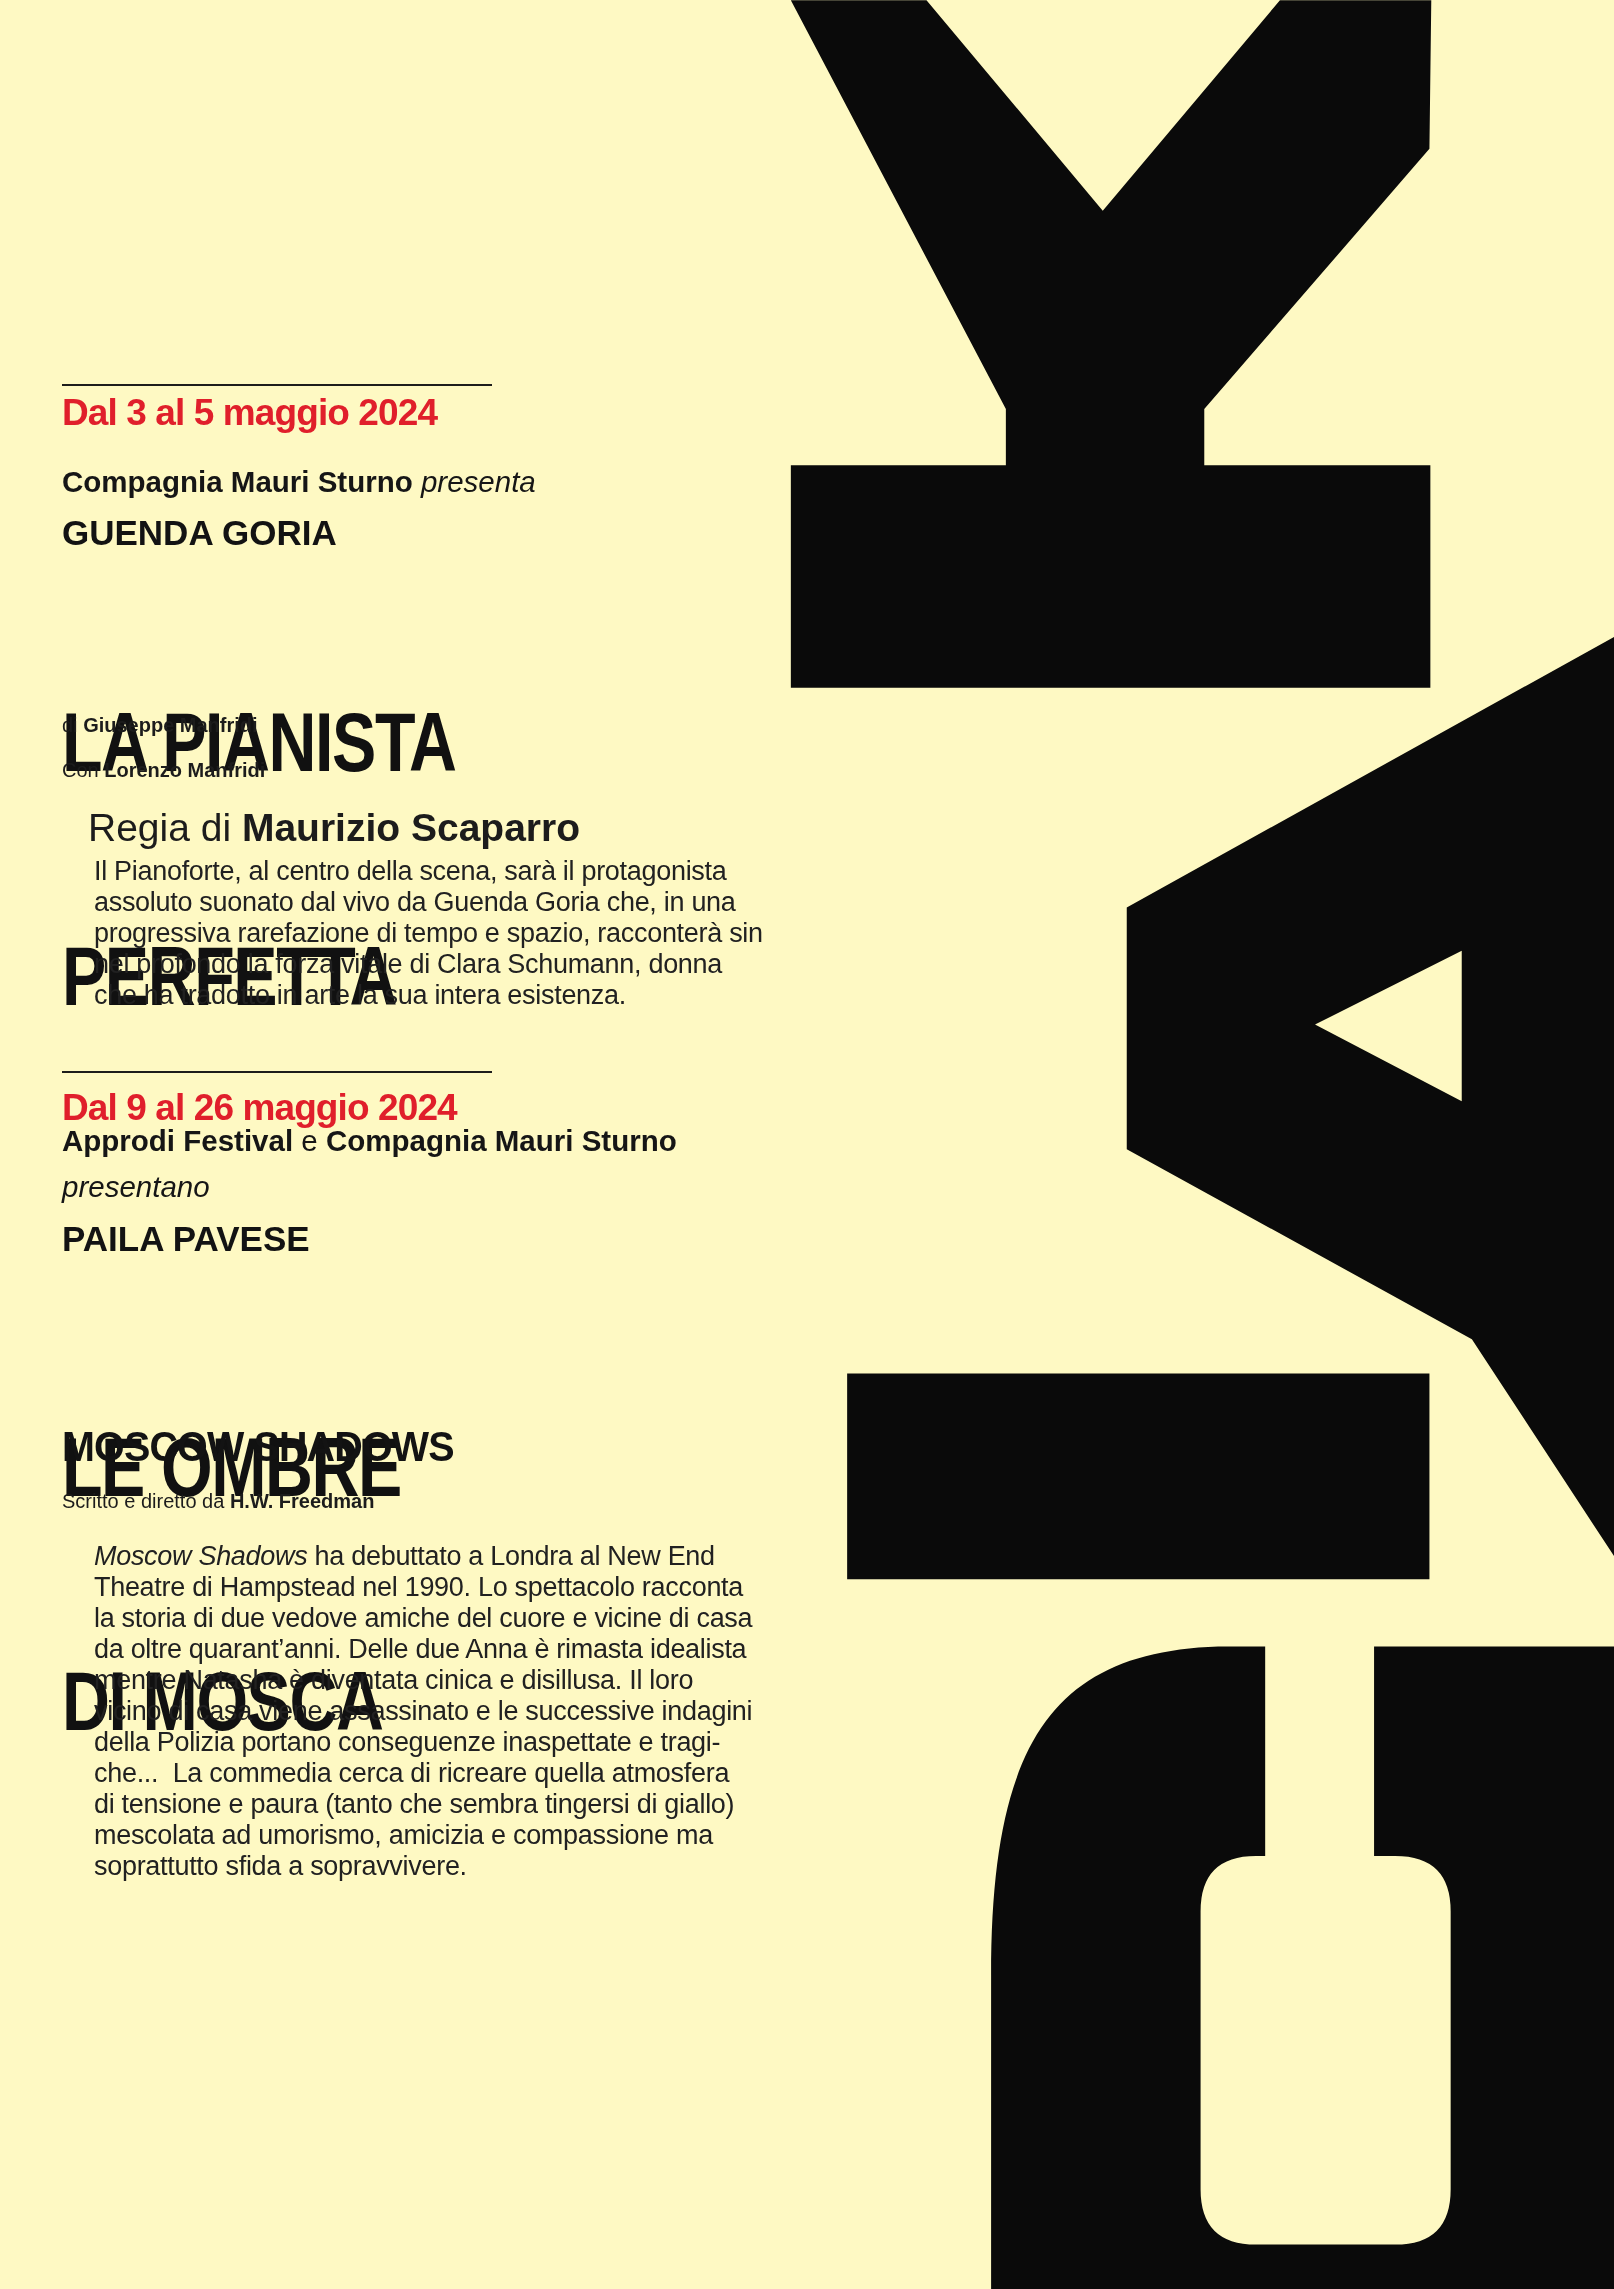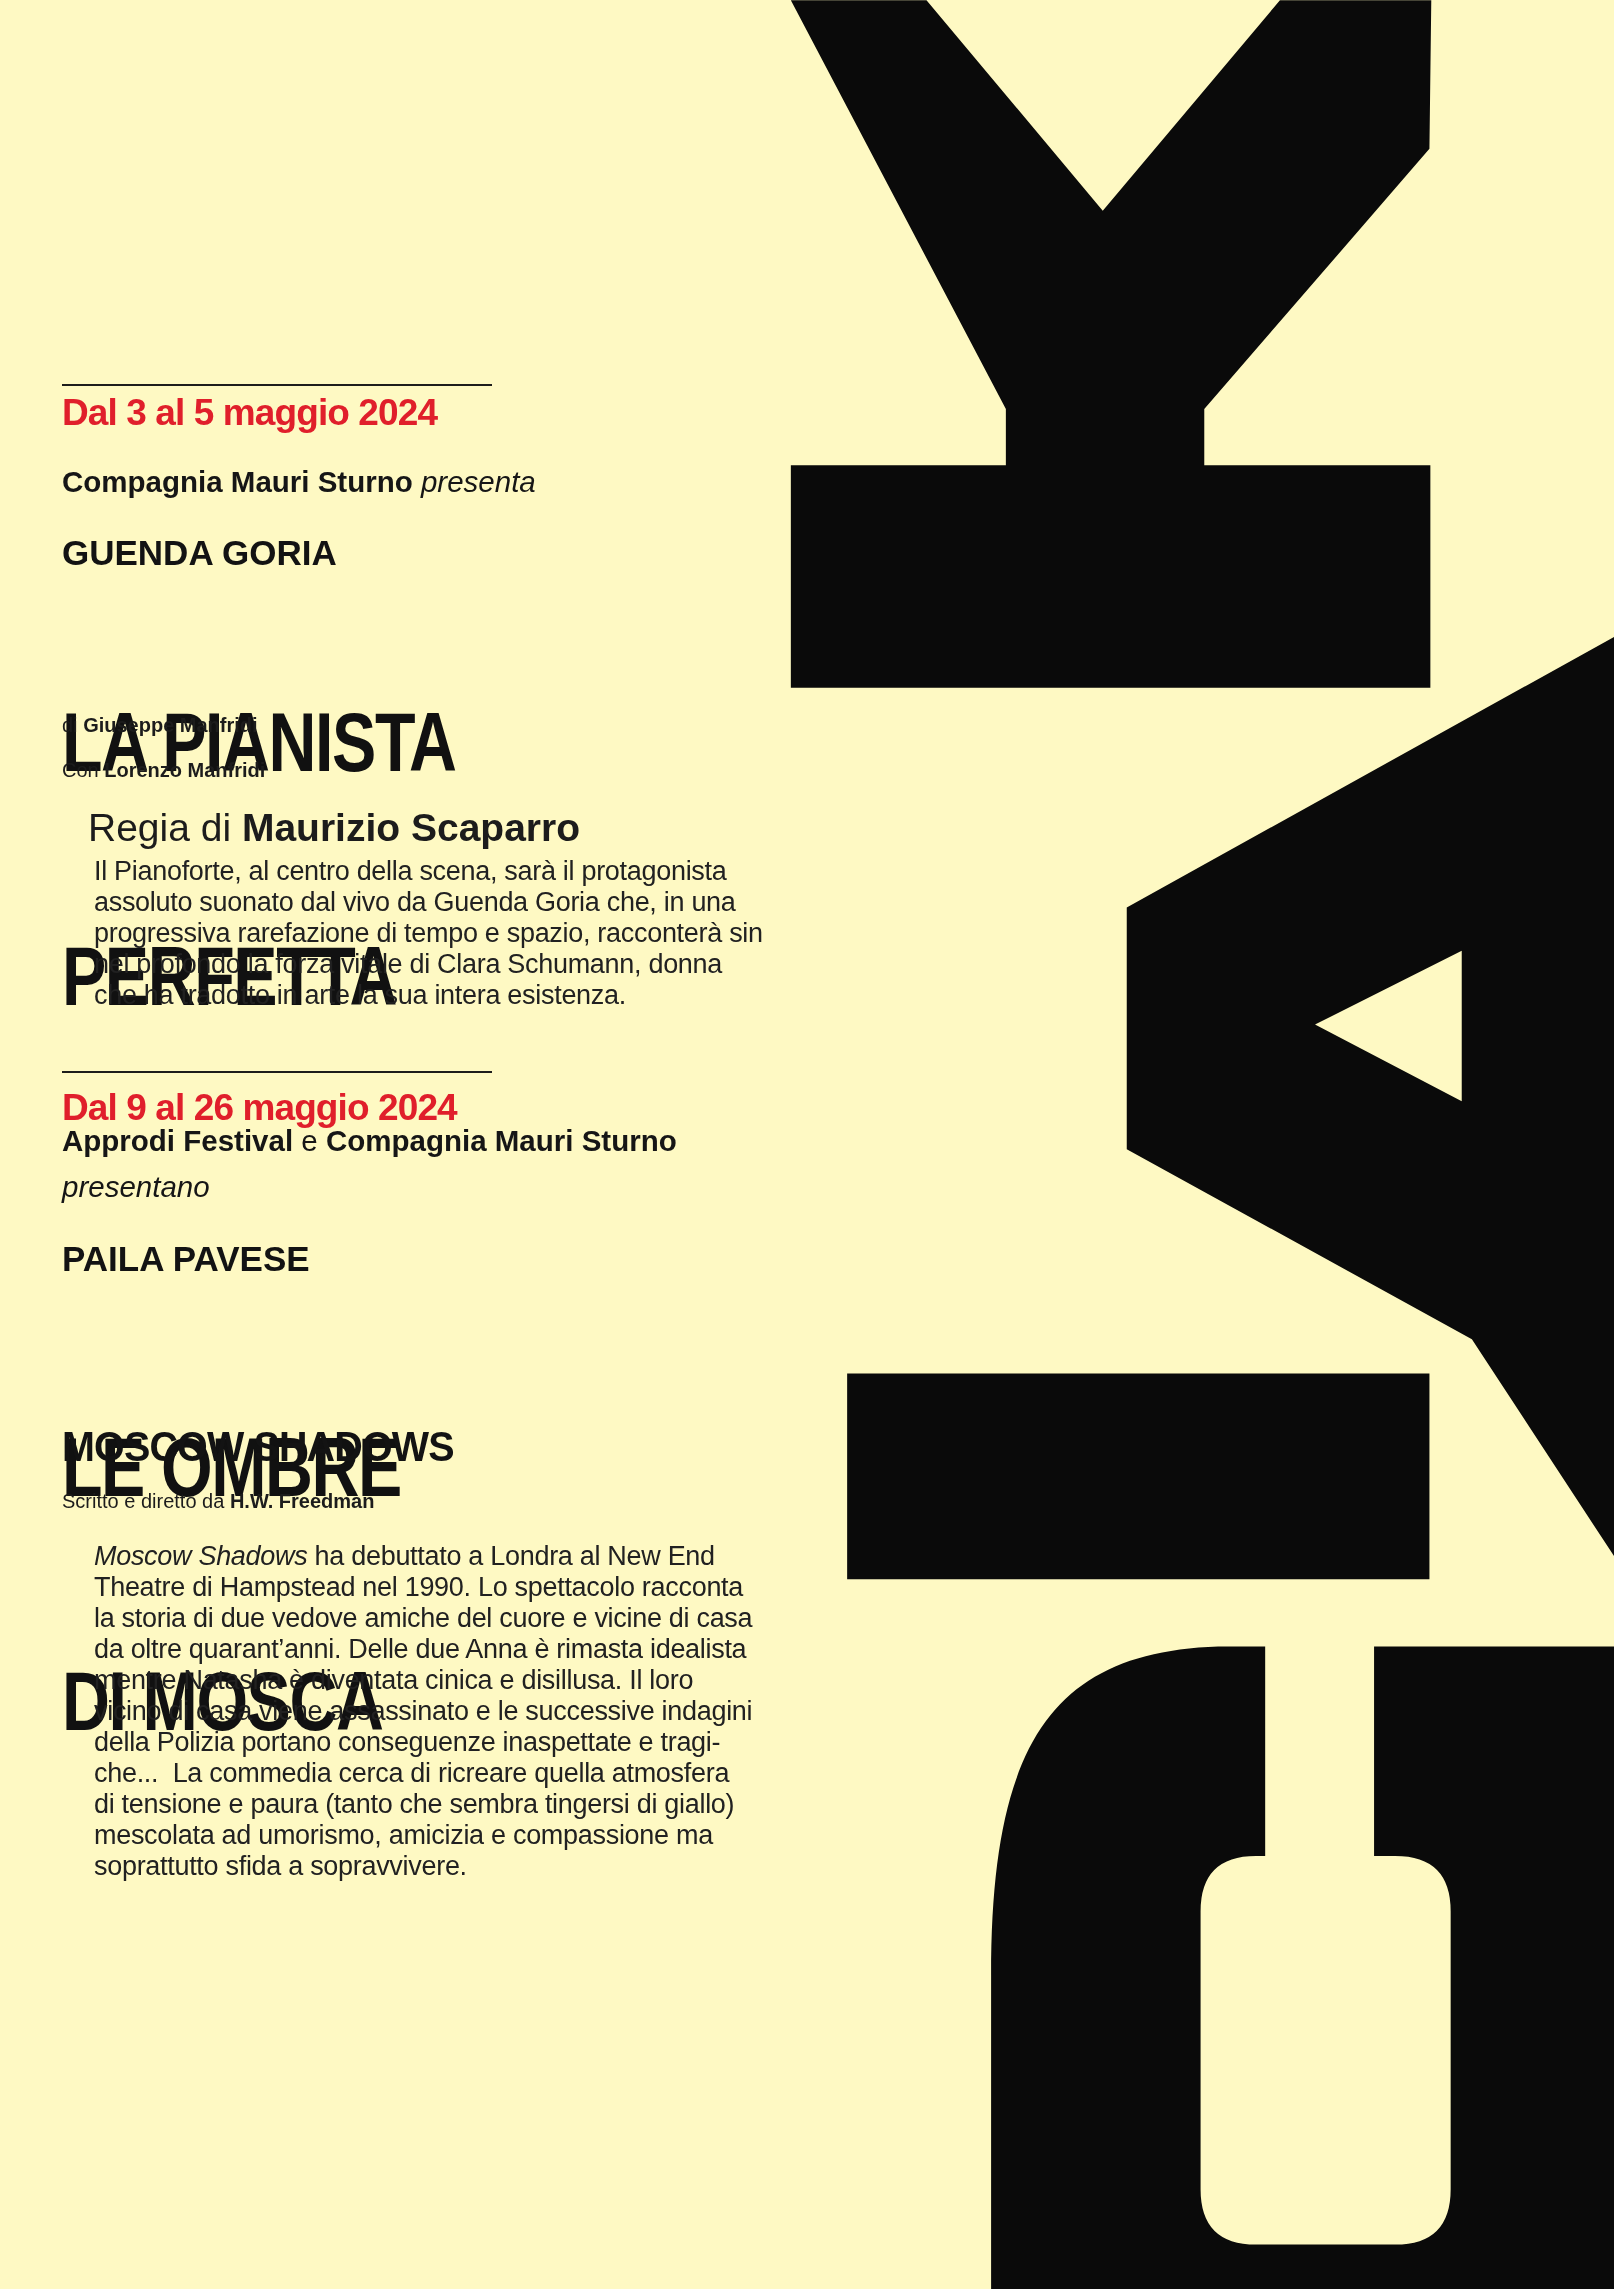--- a/index.html
+++ b/index.html
@@ -13,21 +13,21 @@
   }
   .abs{position:absolute;left:62px;}
   .rule{width:430px;height:0;border-top:2.8px solid #1d1d1b;}
   .date-heading{
     font-size:37px;font-weight:700;letter-spacing:-0.9px;
     color:#e01f2b;line-height:1;white-space:pre;
   }
   .presenter{font-size:29.5px;line-height:1;color:#161616;white-space:pre;}
   .presenter b{font-weight:700;}
   .presenter .it{font-style:italic;font-weight:400;}
-  .performer{font-size:35px;font-weight:700;letter-spacing:0;color:#131313;line-height:1;white-space:pre;margin-top:20px;}
+  .performer{font-size:35px;font-weight:700;letter-spacing:0;color:#131313;line-height:1;white-space:pre;}
   .show-title{font-size:83px;font-weight:700;letter-spacing:-1.8px;color:#111;line-height:78px;white-space:pre;}
   .show-title .tline{display:inline-block;transform:scaleX(0.8);transform-origin:0 50%;}
   .subtitle{font-size:42px;font-weight:700;letter-spacing:-0.9px;color:#131313;line-height:1;white-space:pre;}
   .subtitle .tline{display:inline-block;transform:scaleX(0.94);transform-origin:0 50%;}
   .credit{font-size:20px;line-height:1;color:#1c1c1c;white-space:pre;}
   .credit b{font-weight:700;}
   .director{font-size:39px;line-height:1;color:#1c1c1c;white-space:pre;margin-left:26px;}
   .director b{font-weight:700;}
   .para{font-size:27px;line-height:31px;letter-spacing:-0.3px;color:#212121;}
   .para .para-line{white-space:pre;margin-left:32px;}

